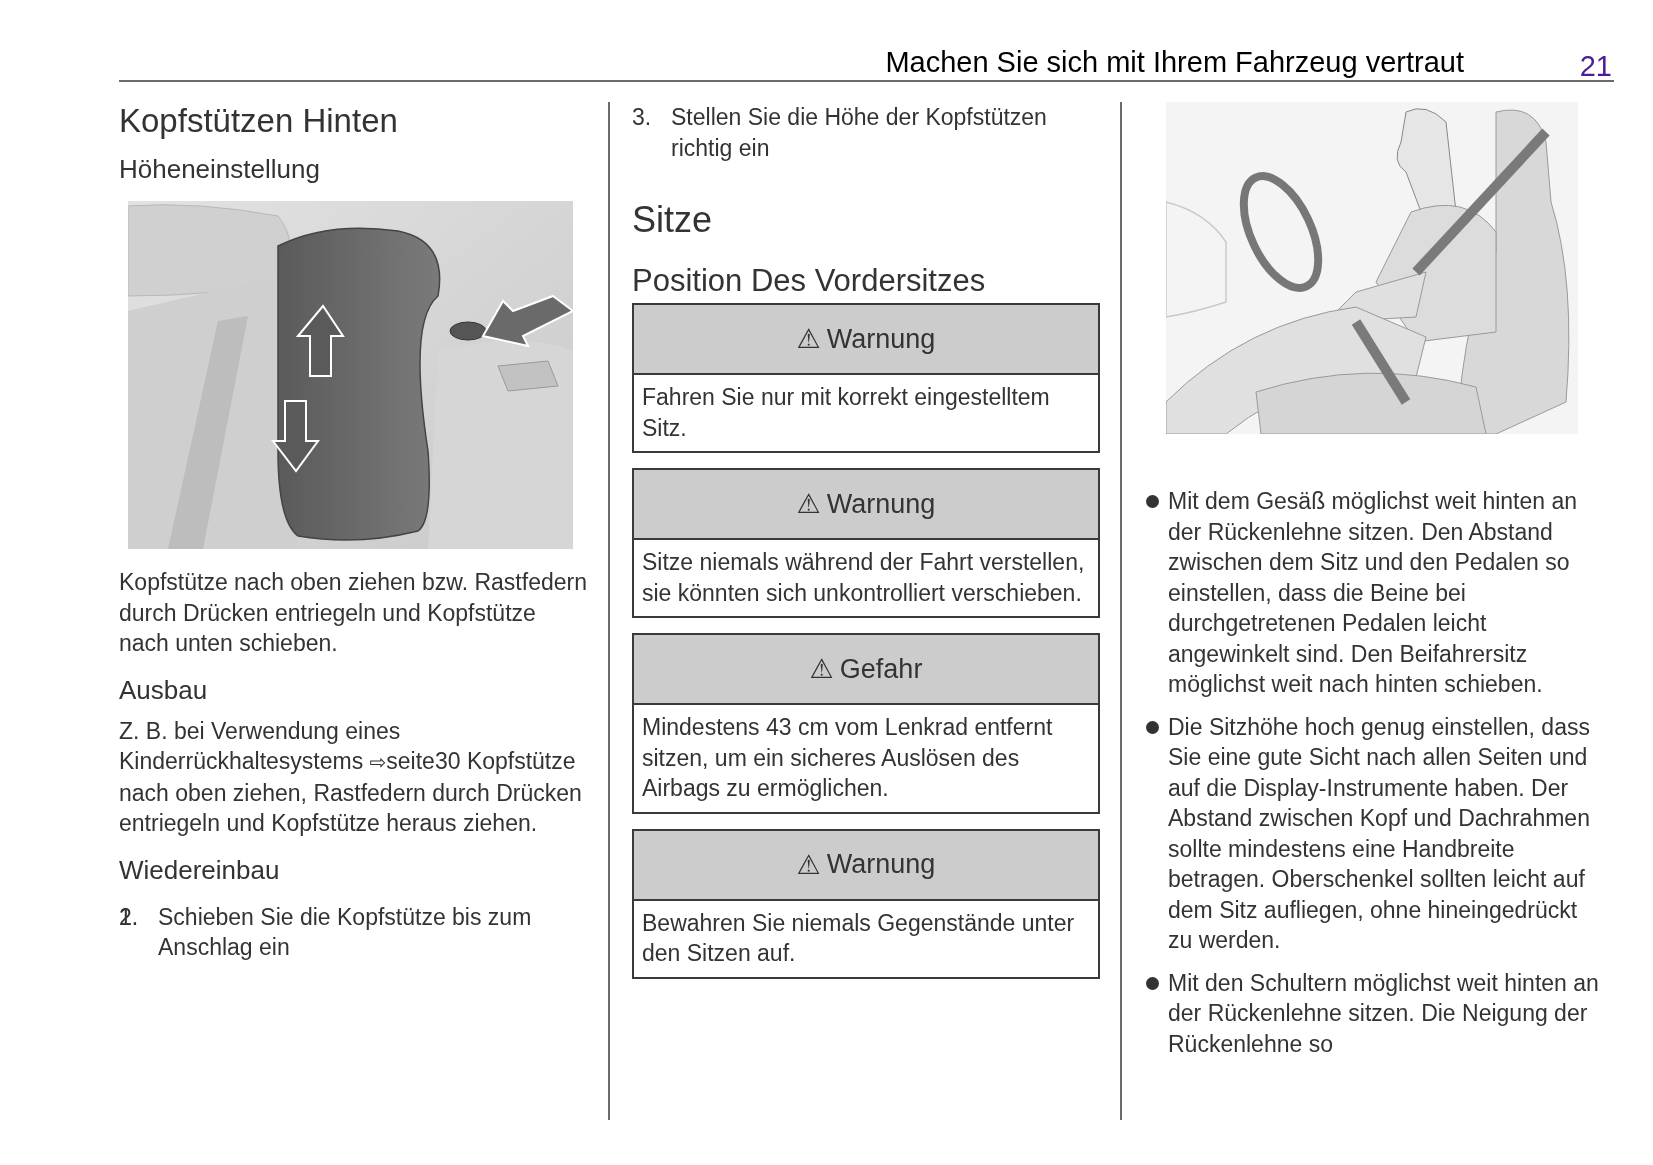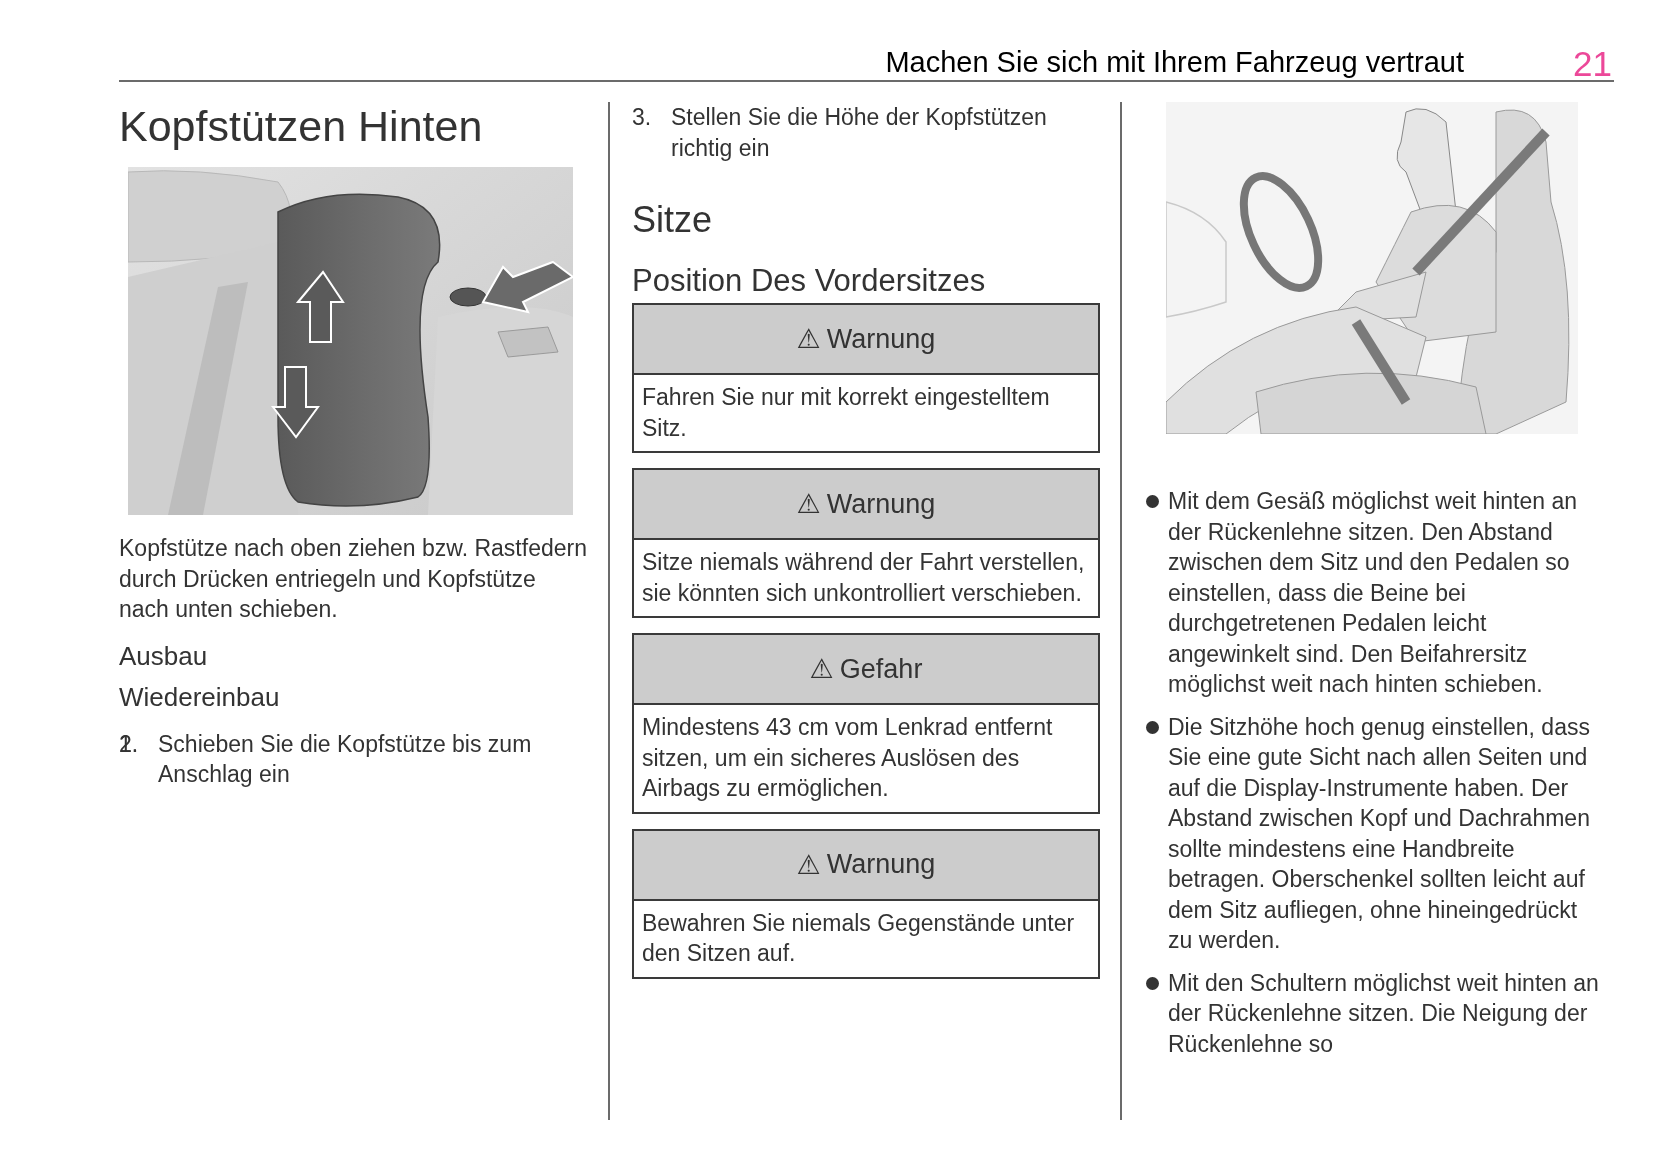--- a/index.html
+++ b/index.html
@@ -1,29 +1,29 @@
 <!DOCTYPE html>
 <html><head>
 <meta charset="utf-8">
 <style>
   html, body { margin:0; padding:0; background:#ffffff; }
   body { width:1653px; height:1165px; position:relative; overflow:hidden;
          font-family:"Liberation Sans", sans-serif; color:#333333; }
   .header { position:absolute; left:119px; top:40px; width:1495px; height:40px; border-bottom:2px solid #6b6b6b; }
   .header-title { position:absolute; right:150px; top:6px; font-size:29px; color:#000000; }
-  .page-number { position:absolute; right:2px; top:4px; font-size:35px; color:#ec4899; }
+  .page-number { position:absolute; right:2px; top:10px; font-size:29px; color:#4c1d95; }
   .col { position:absolute; top:102px; }
   .col1 { left:119px; width:470px; }
   .col2 { left:632px; width:468px; }
   .col3 { left:1146px; width:460px; }
   .vline { position:absolute; top:102px; width:2px; height:1018px; background:#6b6b6b; }
   .vline1 { left:608px; }
   .vline2 { left:1120px; }
   h1 { font-weight:normal; margin:0; }
-  .h-section { font-size:43px; margin:0 0 14px 0; }
+  .h-section { font-size:33px; margin:0 0 14px 0; }
   .h-chapter { font-size:36px; margin:36px 0 22px 0; }
   .h-sub { font-size:26px; margin:0 0 20px 0; }
   .h-sub2 { font-size:26px; margin:8px 0 10px 0; }
   p, li { font-size:23px; line-height:30.5px; margin:0; }
   .para { margin-bottom:16px; }
   ol { list-style:none; padding:0; margin:0; }
   ol li { position:relative; padding-left:39px; margin-bottom:14px; }
   ol li .num { position:absolute; left:0; top:0; }
   ul.bullets { list-style:none; padding:0; margin:0; }
   ul.bullets li { position:relative; padding-left:22px; margin-bottom:12px; }
@@ -43,20 +43,21 @@
 <div class="header">
   <span class="header-title">Machen Sie sich mit Ihrem Fahrzeug vertraut</span>
   <span class="page-number">21</span>
 </div>
 
 <div class="vline vline1"></div>
 <div class="vline vline2"></div>
 
 <div class="col col1">
   <h1 class="h-section">Kopfstützen Hinten</h1>
+  <h1 class="h-sub" style="margin-bottom:0">Höheneinstellung</h1>
 
   <div class="figure fig1">
     <svg width="445" height="348" viewBox="0 0 445 348" xmlns="http://www.w3.org/2000/svg">
       <defs>
         <linearGradient id="bgG" x1="0" y1="0" x2="1" y2="1">
           <stop offset="0" stop-color="#e2e2e2"></stop>
             <stop offset="1" stop-color="#c9c9c9"></stop>
         </linearGradient>
         <linearGradient id="hrG" x1="0" y1="0" x2="1" y2="0">
           <stop offset="0" stop-color="#5a5a5a"></stop>
@@ -74,20 +75,21 @@
       <ellipse cx="340" cy="130" rx="18" ry="9" fill="#555" stroke="#333"></ellipse>
       <polygon points="425,95 445,110 395,135 400,145 355,135 375,100 385,110" fill="#6a6a6a" stroke="#ffffff" stroke-width="2"></polygon>
       <polygon points="170,135 195,105 215,135 203,135 203,175 182,175 182,135" fill="#5a5a5a" stroke="#ffffff" stroke-width="2"></polygon>
       <polygon points="145,240 168,270 190,240 178,240 178,200 157,200 157,240" fill="#5a5a5a" stroke="#ffffff" stroke-width="2"></polygon>
     </svg>
   </div>
 
   <p class="para">Kopfstütze nach oben ziehen bzw. Rastfedern durch Drücken entriegeln und Kopfstütze nach unten schieben.</p>
 
   <h1 class="h-sub2">Ausbau</h1>
+  <p class="para"><span>Z. B. bei Verwendung eines Kinderrückhaltesystems </span><span class="arrowlink">⇨</span><span>seite30</span> <span>Kopfstütze nach oben ziehen, Rastfedern durch Drücken entriegeln und Kopfstütze heraus ziehen.</span></p>
 
   <h1 class="h-sub2" style="margin-bottom:16px">Wiedereinbau</h1>
   <ol>
     <li><span class="num">1.</span></li>
     <li><span class="num">2.</span><span>Schieben Sie die Kopfstütze bis zum Anschlag ein</span></li>
   </ol>
 </div>
 
 <div class="col col2">
   <ol>

